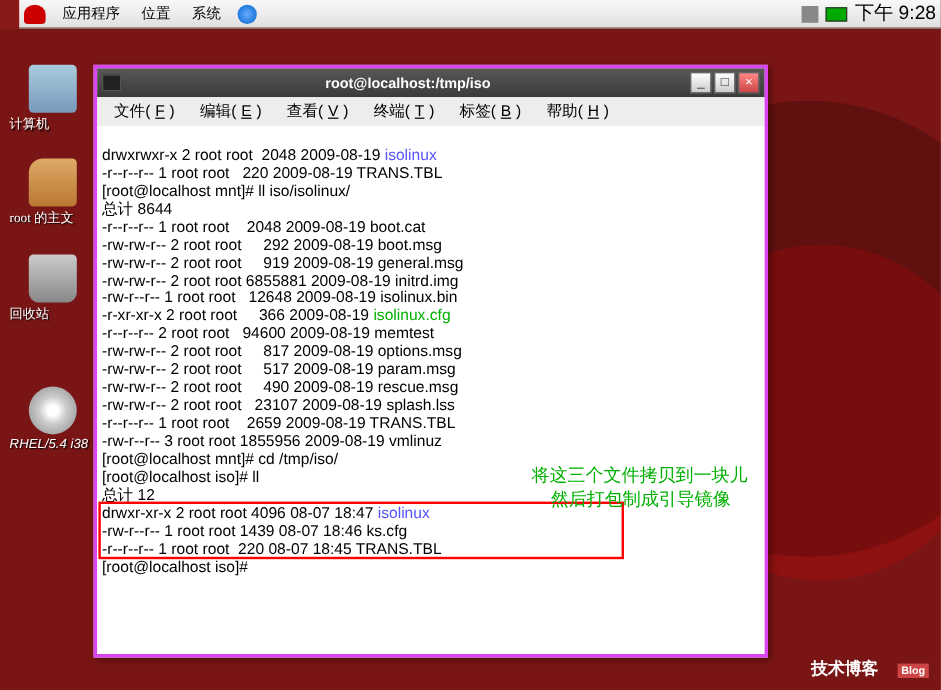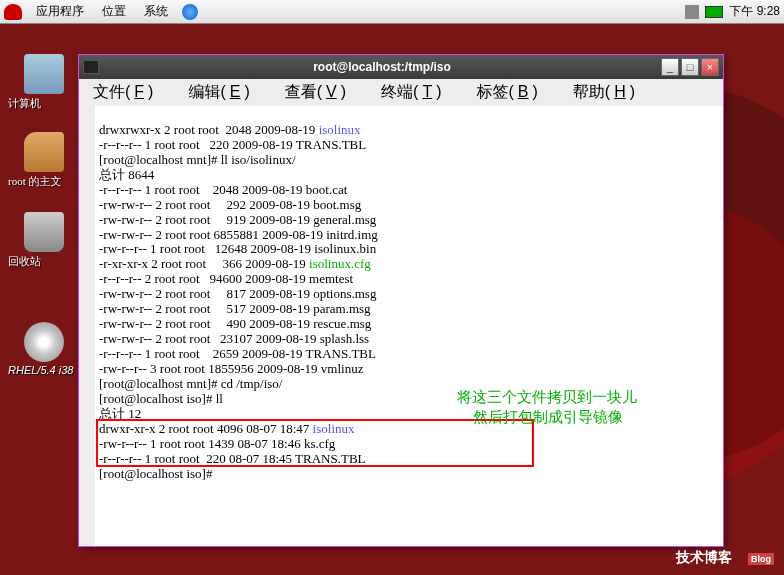--- a/index.html
+++ b/index.html
@@ -1,52 +1,52 @@
 <!DOCTYPE html>
 <html><head>
   <meta charset="utf-8">
   <style>
     * { margin: 0; padding: 0; box-sizing: border-box; }
     body { width: 784px; height: 575px; background: #8a1a1a; font-family: sans-serif; overflow: hidden; position: relative; }
     
     
-    .panel { background: linear-gradient(#f8f8f8, #e0e0e0); height: 24px; border-bottom: 1px solid #888; display: flex; align-items: center; padding: 0 4px; font-size: 12px; }
+    .panel { background: linear-gradient(#f8f8f8, #e0e0e0); height: 24px; border-bottom: 1px solid #888; display: flex; align-items: center; padding: 0 4px; font-size: 12px; margin-left: 16px; }
     .panel-left { display: flex; align-items: center; gap: 2px; }
     .hat-icon { width: 18px; height: 16px; background: #c00; border-radius: 50% 50% 20% 20%; margin-right: 4px; }
     .panel-item { padding: 2px 8px; cursor: default; }
     .globe { width: 16px; height: 16px; background: radial-gradient(#6af, #06c); border-radius: 50%; margin-left: 4px; }
     .panel-right { margin-left: auto; display: flex; align-items: center; gap: 6px; }
     .book-icon { width: 14px; height: 14px; background: #888; }
     .batt-icon { width: 18px; height: 12px; background: #0a0; border: 1px solid #333; }
-    .clock { font-size: 12px; }
+    .clock { font-size: 16px; }
     
     
     .bg { position: absolute; inset: 24px 0 0 0; background: #7a1515; z-index: -1; }
     .circ1 { position: absolute; right: -80px; top: 60px; width: 380px; height: 380px; border-radius: 50%; background: rgba(0,0,0,.2); }
     .circ2 { position: absolute; right: -40px; top: 180px; width: 280px; height: 280px; border-radius: 50%; background: rgba(255,0,0,.15); }
     
     
     .dicon { position: absolute; width: 72px; text-align: left; color: #fff; font-size: 11px; text-shadow: 1px 1px 1px #000; }
     .dicon .img { width: 40px; height: 40px; margin: 0 auto 2px; border-radius: 4px; }
     .i-comp { left: 8px; top: 54px; } .i-comp .img { background: linear-gradient(#acd, #79b); }
     .i-home { left: 8px; top: 132px; font-family: Liberation Serif, serif; } .i-home .img { background: linear-gradient(#da6, #b73); border-top-left-radius: 12px; }
     .i-trash { left: 8px; top: 212px; } .i-trash .img { background: linear-gradient(#ccc, #888); border-radius: 4px 4px 8px 8px; }
     .i-drive { left: 8px; top: 322px; font-style: italic; } .i-drive .img { background: radial-gradient(#fff 15%, #ccc 40%, #888); border-radius: 50%; }
     
     
-    .term { position: absolute; left: 78px; top: 54px; width: 646px; background: #ededeb; border: 1px solid #d946ef; box-shadow: 2px 2px 6px rgba(0,0,0,.4); }
+    .term { position: absolute; left: 78px; top: 54px; width: 562px; background: #ededeb; border: 3px solid #d946ef; box-shadow: 2px 2px 6px rgba(0,0,0,.4); }
     .tbar { background: linear-gradient(#585856, #3a3a38); color: #fff; display: flex; align-items: center; padding: 3px 4px; font-size: 12px; }
     .tbar .sicon { width: 16px; height: 14px; background: #222; border: 1px solid #555; margin-right: 6px; }
     .tbar .title { flex: 1; text-align: center; font-weight: bold; }
     .wbtn { width: 18px; height: 18px; background: linear-gradient(#fff,#ccc); border: 1px solid #666; margin-left: 2px; text-align: center; font-size: 11px; line-height: 16px; color: #333; }
     .wbtn-close { background: linear-gradient(#f88,#c44); color: #fff; }
-    .menu { background: #ededeb; display: flex; padding: 2px 6px; font-size: 16px; gap: 19px; }
+    .menu { background: #ededeb; display: flex; padding: 2px 6px; font-size: 13px; gap: 5px; }
     .menu span { padding: 1px 4px; }
     .menu u { text-decoration: underline; }
-    .content { background: #fff; padding: 2px 4px; font-family: Liberation Serif, serif; font-size: 13px; line-height: 1.15; color: #000; white-space: pre; position: relative; min-height: 440px; margin-left: 16px; }
+    .content { background: #fff; padding: 2px 4px; font-family: Liberation Sans, sans-serif; font-size: 13px; line-height: 1.15; color: #000; white-space: pre; position: relative; min-height: 440px; }
     .blue { color: #5454ff; }
     .green2 { color: #00b000; }
     .redbox { position: absolute; border: 2px solid #f00; left: 1px; }
     .anno { position: absolute; color: #00b000; font-size: 15px; }
     
     
     .wm { position: absolute; right: 10px; bottom: 8px; text-align: right; color: #fff; }
     .wm1 { font-size: 24px; font-weight: bold; font-style: italic; letter-spacing: -1px; }
     .wm1 .d { color: #e22; }
     .wm2 { font-size: 14px; font-weight: bold; }

